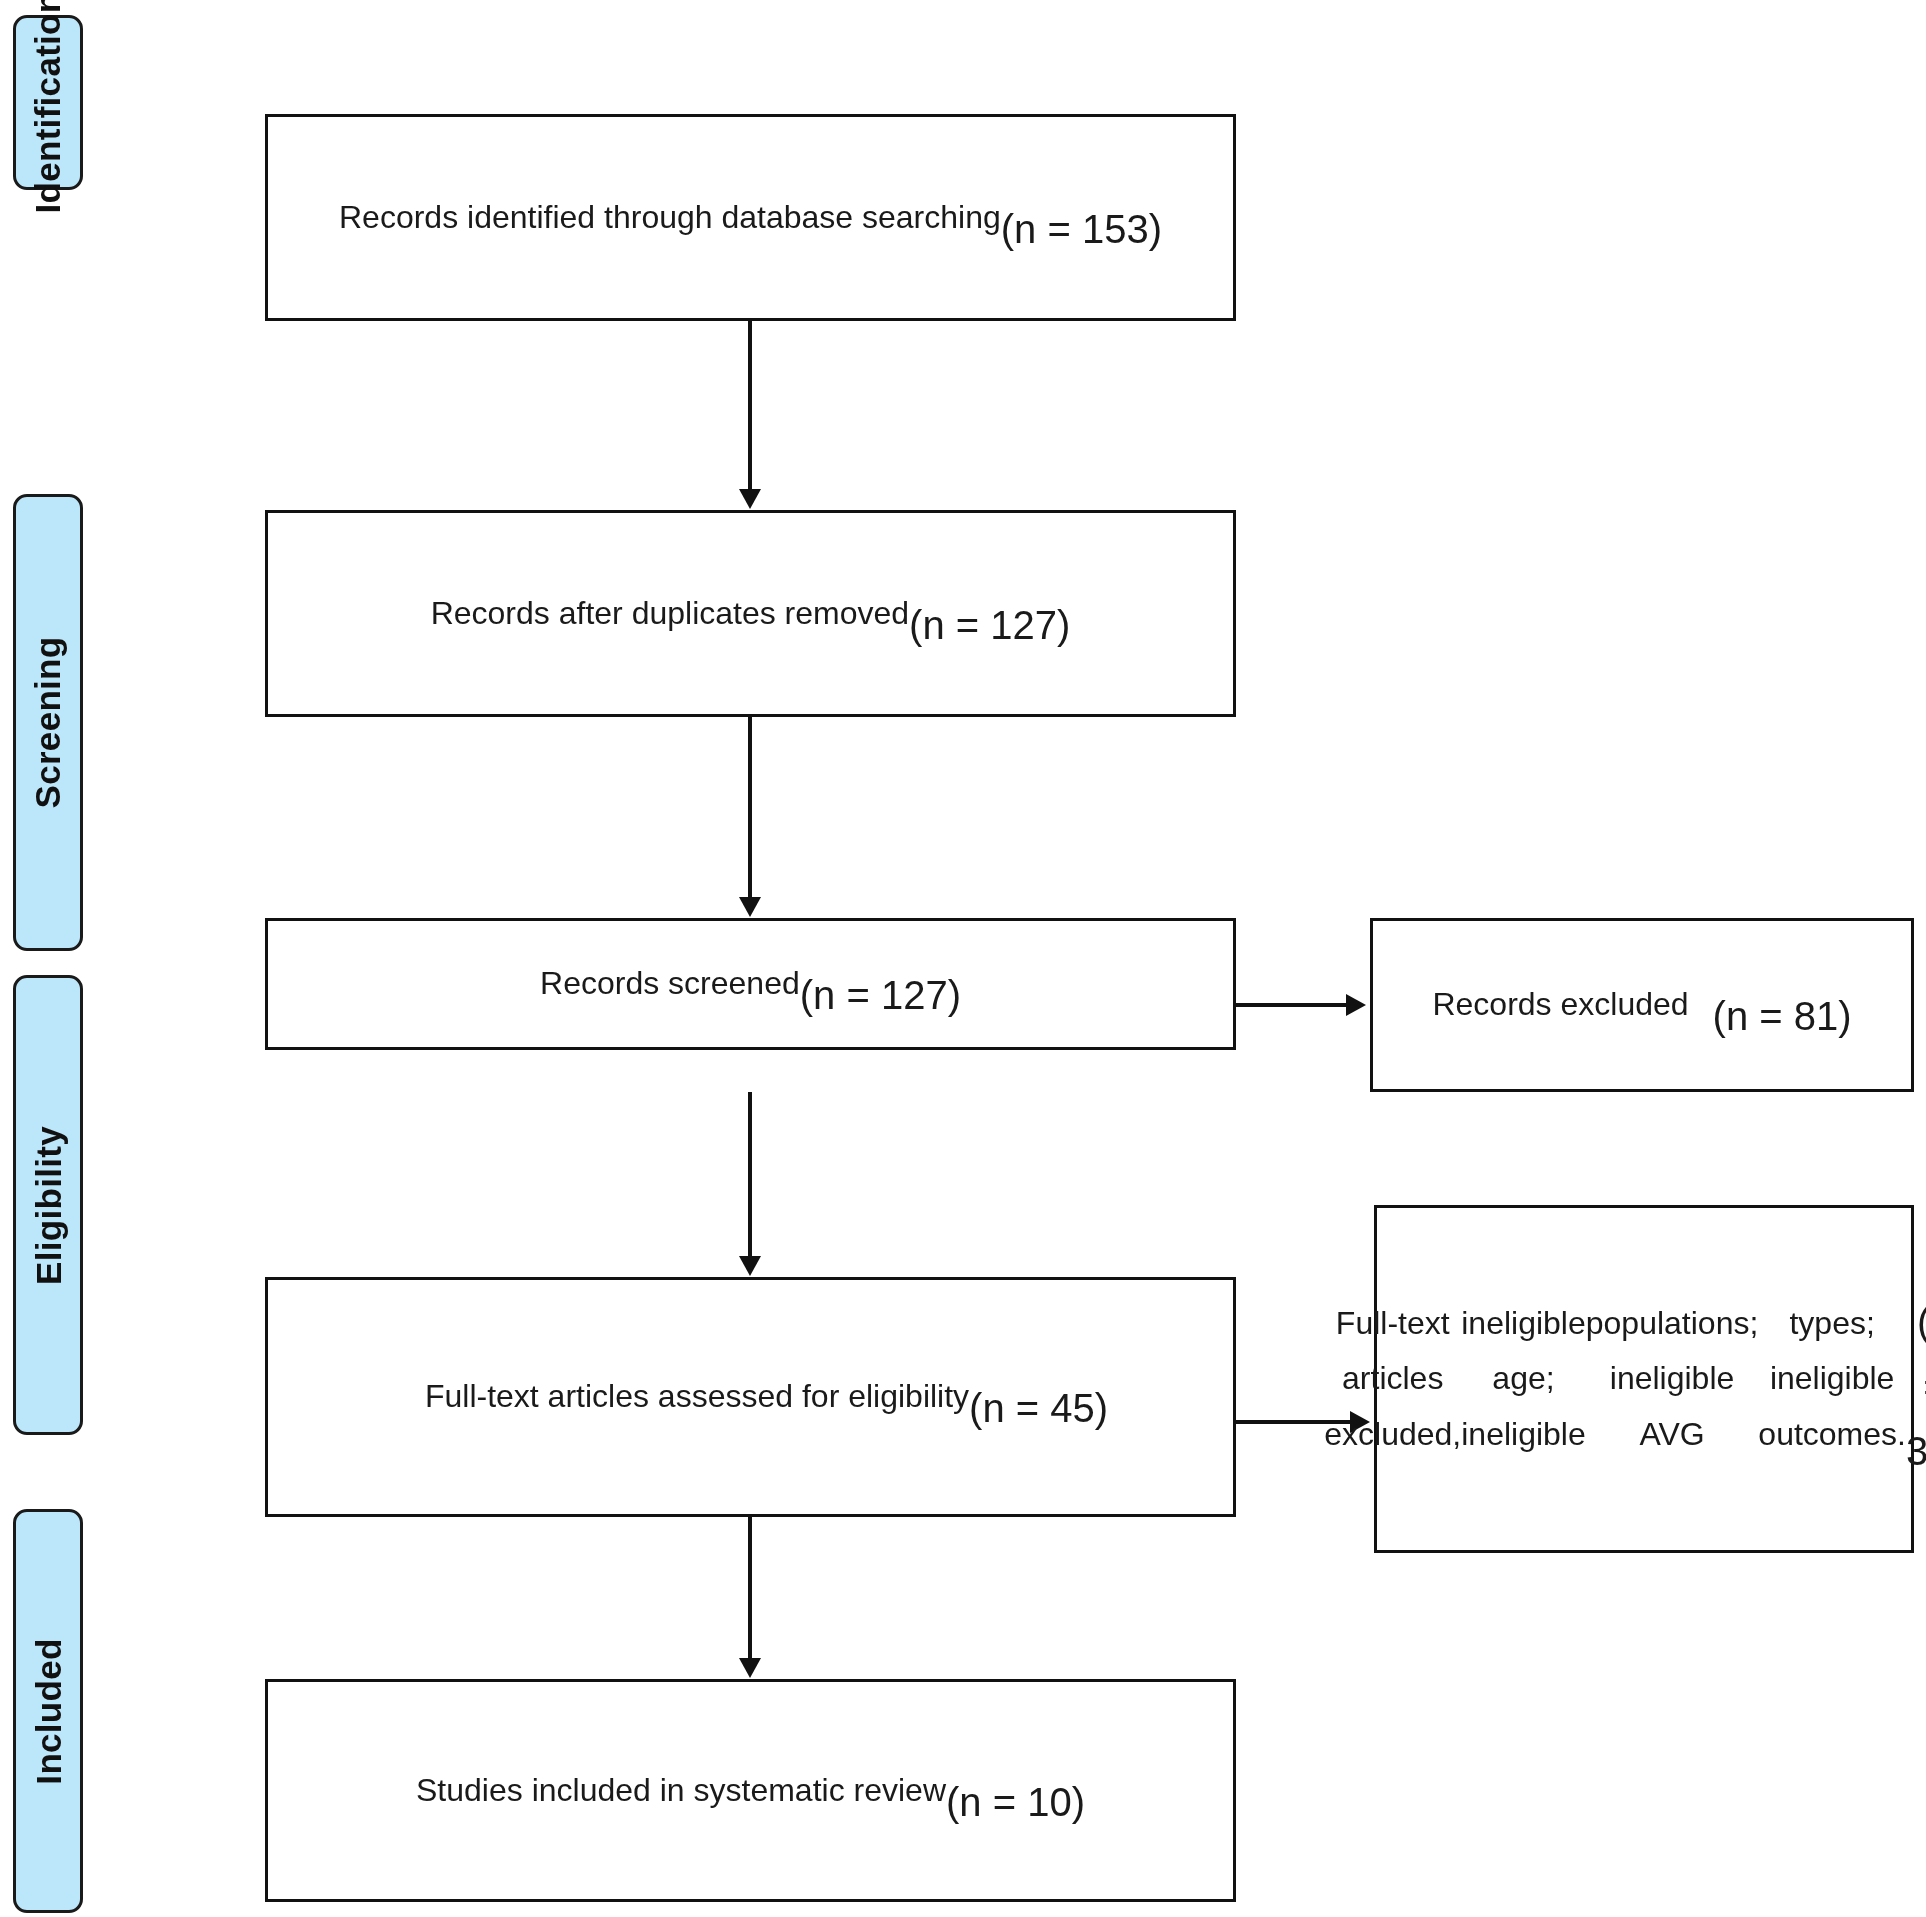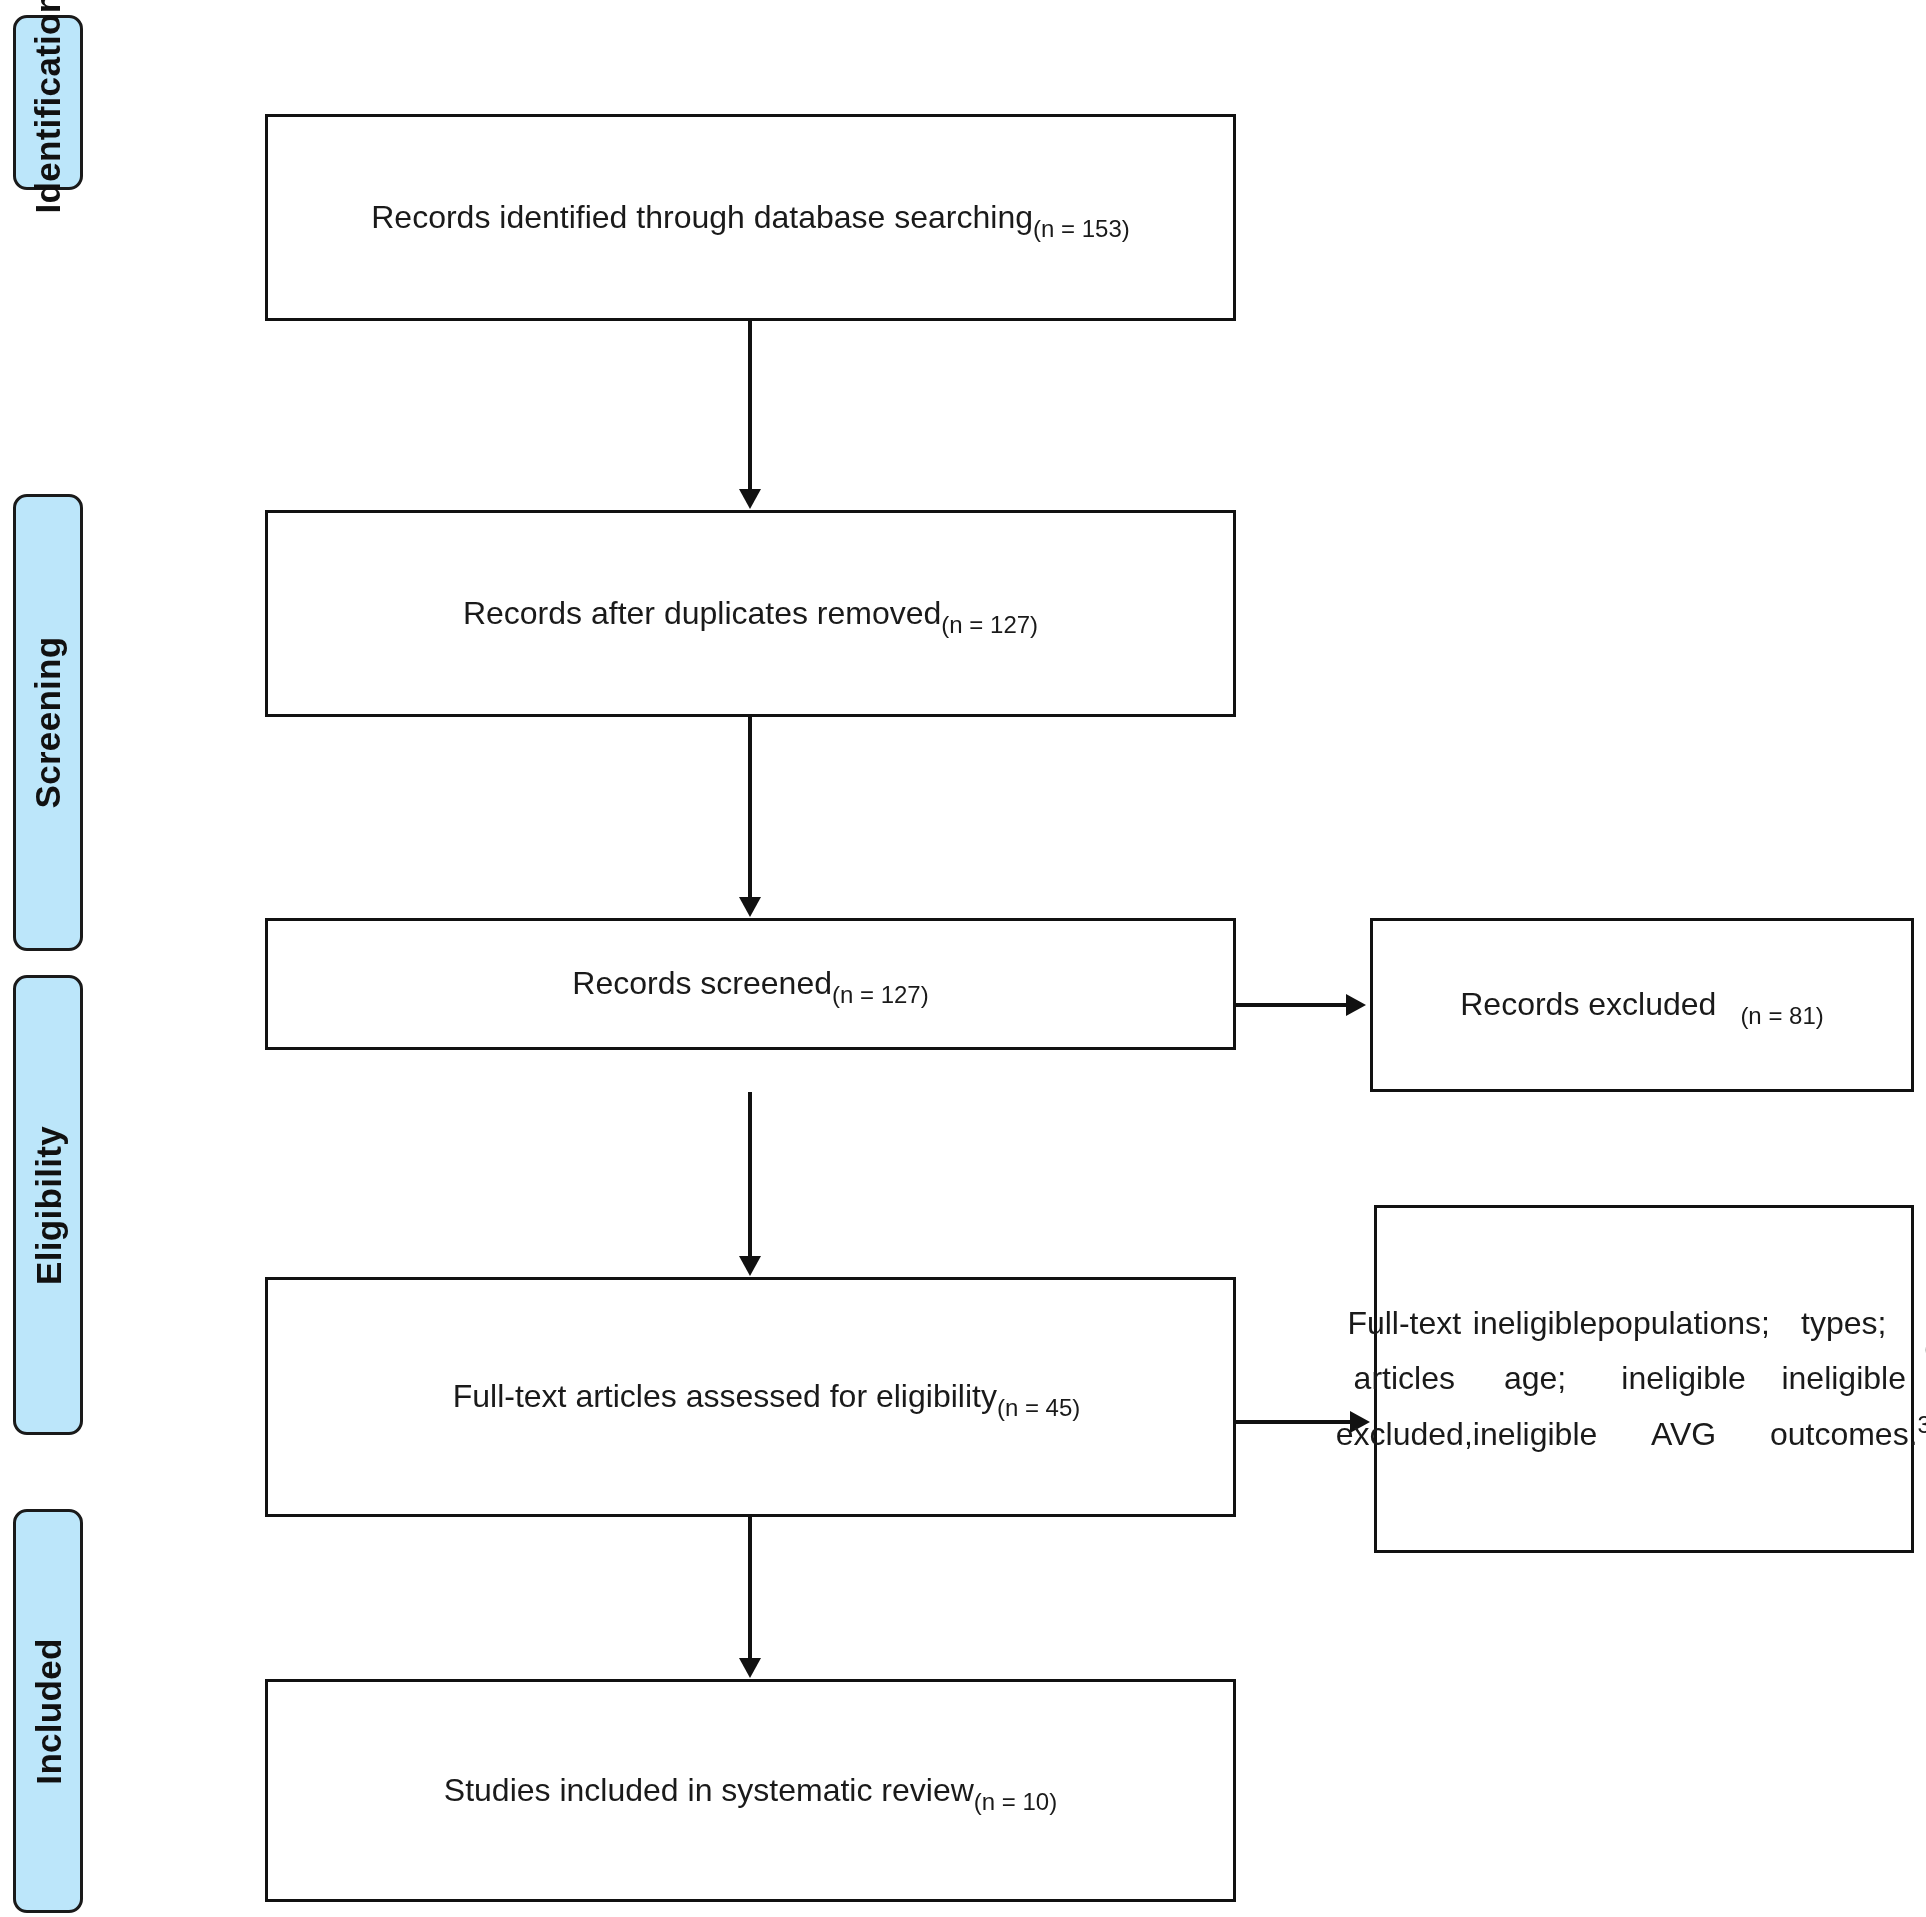--- a/index.html
+++ b/index.html
@@ -56,21 +56,21 @@
   }
   .flow-box .line {
     font-size: 32px;
     line-height: 1.62;
     white-space: nowrap;
   }
   .flow-box.wrap .line {
     white-space: normal;
   }
   .flow-box .count {
-    font-size: 24px;
+    font-size: 40px;
     line-height: 1.62;
     margin-top: 23.4px;
   }
   .flow-box.reasons .count {
     margin-top: 16px;
   }
   .flow-box.reasons .line {
     line-height: 1.72;
   }
 

